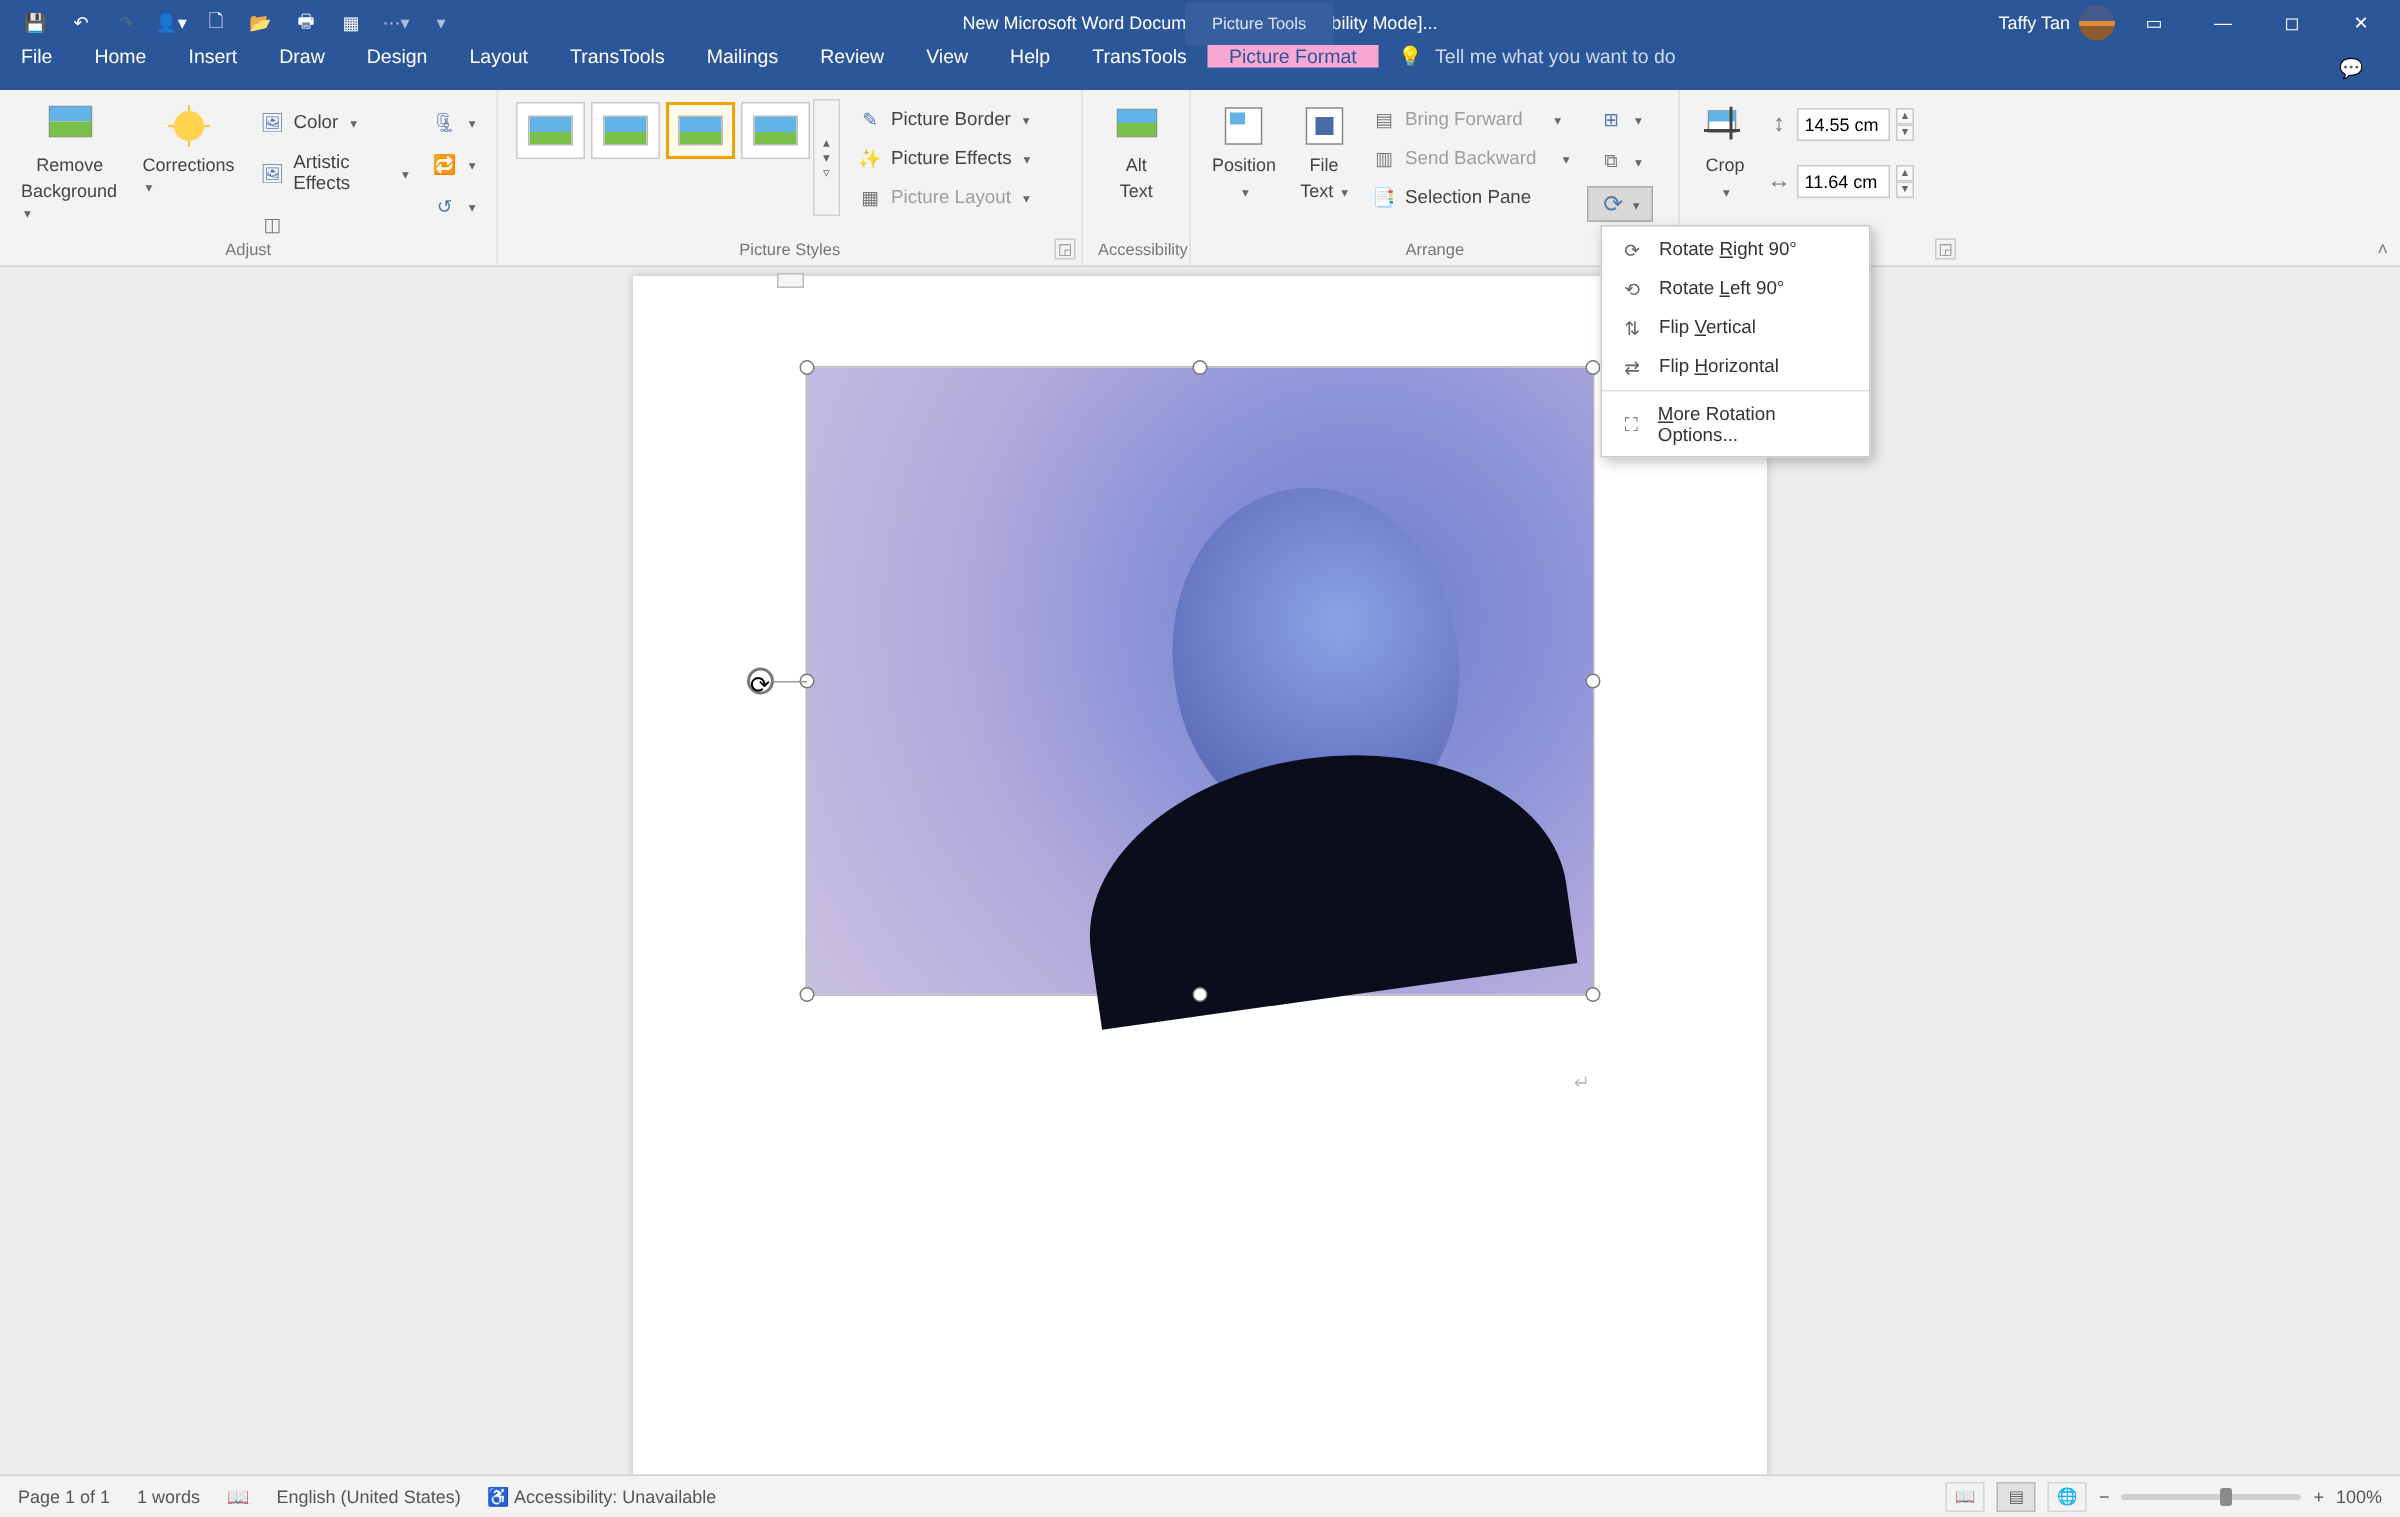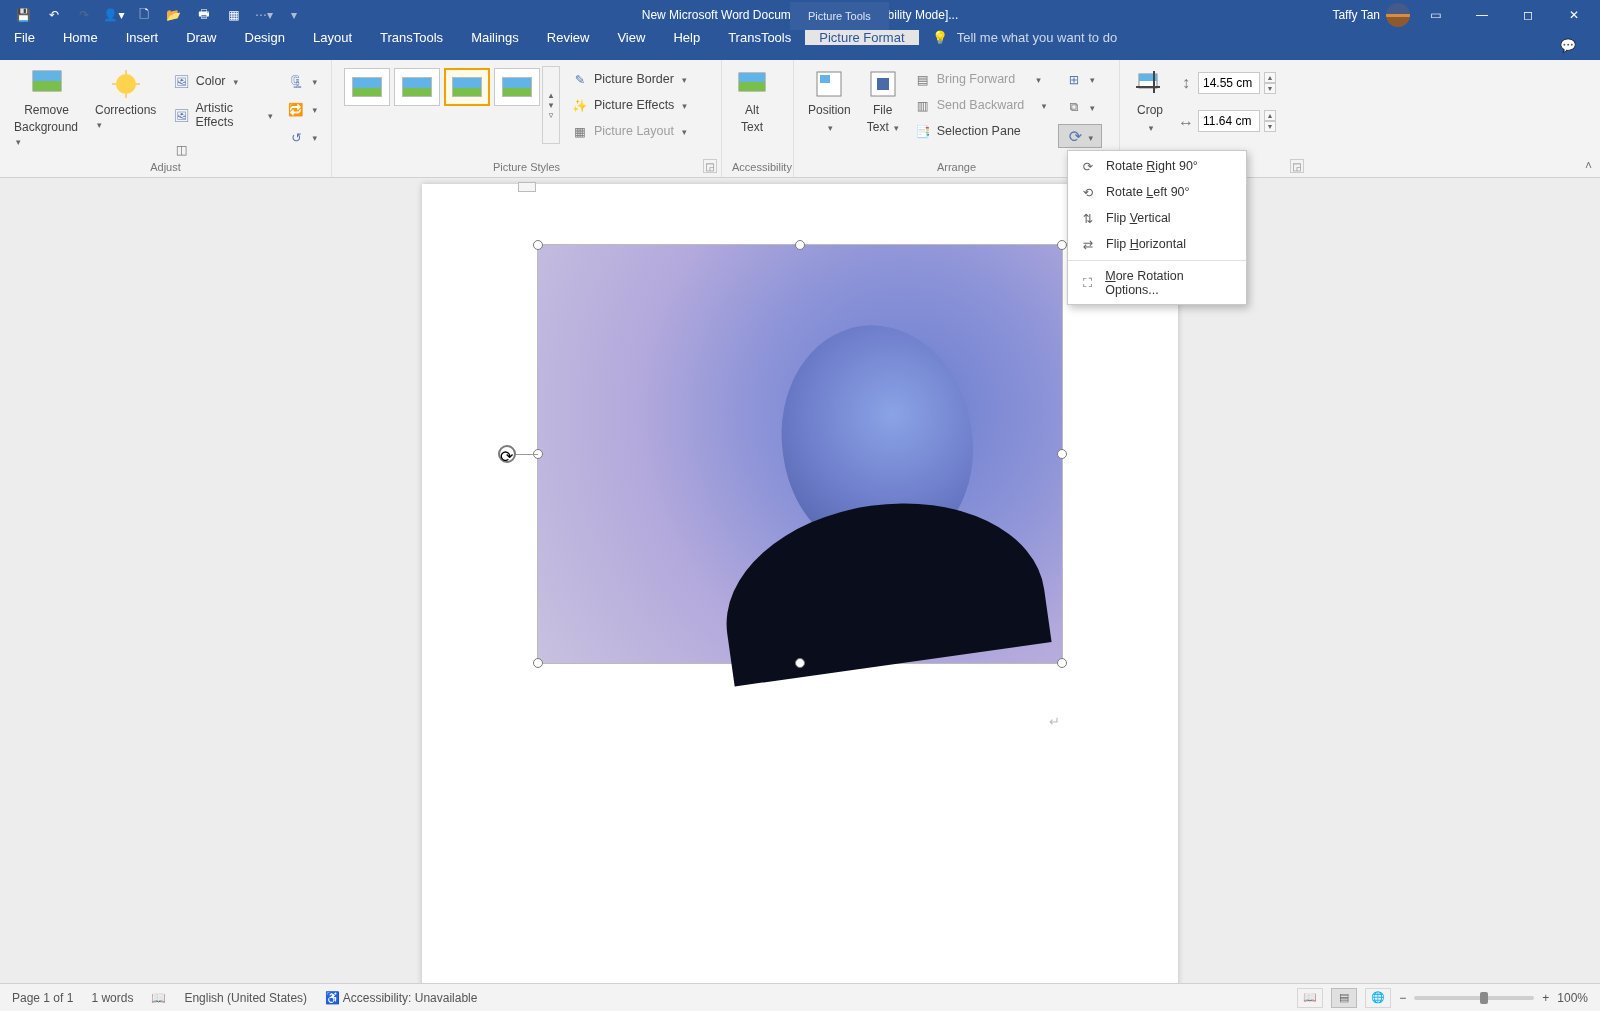--- a/index.html
+++ b/index.html
@@ -12,21 +12,21 @@
 .title-text { position: absolute; left: 50%; transform: translateX(-50%); color: #fff; }
 .title-right { margin-left: auto; display: flex; align-items: center; gap: 6px; padding-right: 6px; }
 .user-name { font-size: 12px; color:#fff; }
 .avatar { width: 24px; height: 24px; border-radius: 50%; background: linear-gradient(180deg,#435a8a 0 45%, #d98b3f 45% 60%, #8c5a2e 60% 100%); }
 .win-btn { width: 40px; height: 30px; display:flex; align-items:center; justify-content:center; color:#fff; cursor:pointer; }
 .tools-tab { position:absolute; right:420px; top:0; height:30px; background:#375f9f; padding:0 18px; display:flex; align-items:center; font-size:11px; color:#dbe4f3; border-top:2px solid #2b579a;}
 
 
 .tabs { height: 30px; background: #2b579a; display:flex; align-items:flex-start; color:#fff; font-size:13px; }
 .tab { padding: 0 14px; display:flex; align-items:center; cursor:pointer; }
-.tab.active { background:#e5e5e5; color:#2b579a; }
+.tab.active { background:#f9a8d4; color:#2b579a; }
 .tell-me { display:flex; align-items:center; gap:8px; padding:0 14px; color:#cfd9ec; font-size:13px; }
 .tabs-right { margin-left:auto; display:flex; align-items:center; padding-right:12px; }
 
 
 .ribbon { height: 118px; background: #f3f3f3; border-bottom: 1px solid #d0d0d0; display:flex; position:relative; }
 .group { border-right:1px solid #e0e0e0; padding: 6px 10px 2px 10px; display:flex; flex-direction:column; justify-content:space-between; position:relative;}
 .group-label { font-size:11px; color:#777; text-align:center; padding-bottom:2px; }
 .group-body { display:flex; align-items:flex-start; gap:8px; flex:1; }
 .vbtn { display:flex; flex-direction:column; align-items:center; gap:3px; font-size:12px; color:#444; cursor:pointer; padding:2px 4px; }
 .vbtn .icon-box { width:32px; height:32px; display:flex; align-items:center; justify-content:center; }
@@ -229,21 +229,21 @@
             <span>Picture Layout</span>
             <span class="dd-caret"></span>
           </div>
       </div>
     </div>
     <div class="group-label">Picture Styles</div>
     <div class="dlg-launch">◲</div>
   </div>
 
   <div class="group" style="width:72px">
-    <div class="group-body" style="justify-content:flex-start">
+    <div class="group-body" style="justify-content:center">
       <div class="vbtn">
         <div class="icon-box">
             <svg width="28" height="24">
               <rect x="1" y="1" width="26" height="18" fill="#fff" stroke="#888"></rect>
               <rect x="1" y="1" width="26" height="9" fill="#63b4e6"></rect>
               <rect x="1" y="10" width="26" height="9" fill="#7bbf4b"></rect>
             </svg>
           </div>
         <span>Alt</span>
         <span>Text</span>

